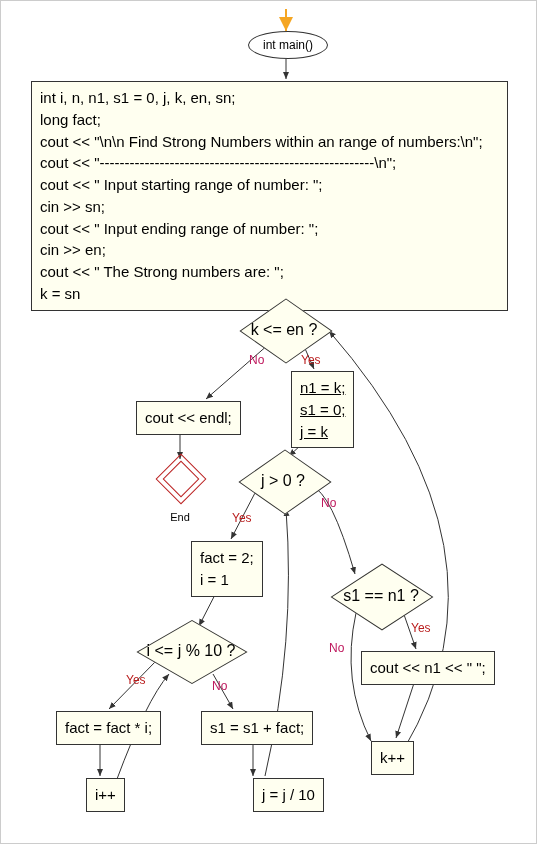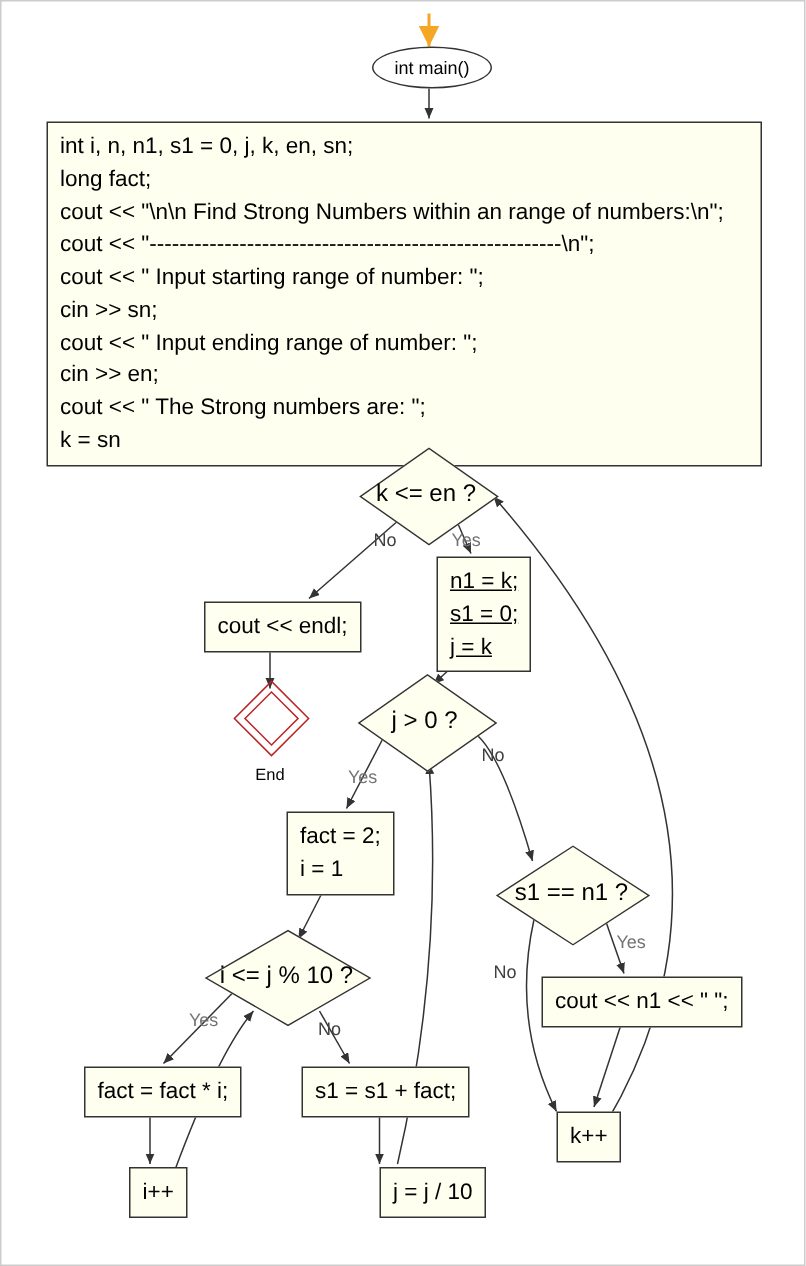--- a/index.html
+++ b/index.html
@@ -102,22 +102,22 @@
     position: absolute;
     top: 0;
     left: 0;
     pointer-events: none;
     z-index: 0;
   }
   .edge-label {
     position: absolute;
     font-size: 12px;
   }
-  .yes { color: #737373; }
-  .no  { color: #404040; }
+  .yes { color: #b91c1c; }
+  .no  { color: #be185d; }
 </style>
 </head>
 <body>
 
 <svg class="edges" width="537" height="844">
   <defs>
     <marker id="arrow" markerWidth="8" markerHeight="8" refX="7" refY="3" orient="auto">
       <path d="M0,0 L7,3 L0,6 Z" fill="#333"></path>
     </marker>
     <marker id="arrowO" markerWidth="9" markerHeight="9" refX="7" refY="3.5" orient="auto">

